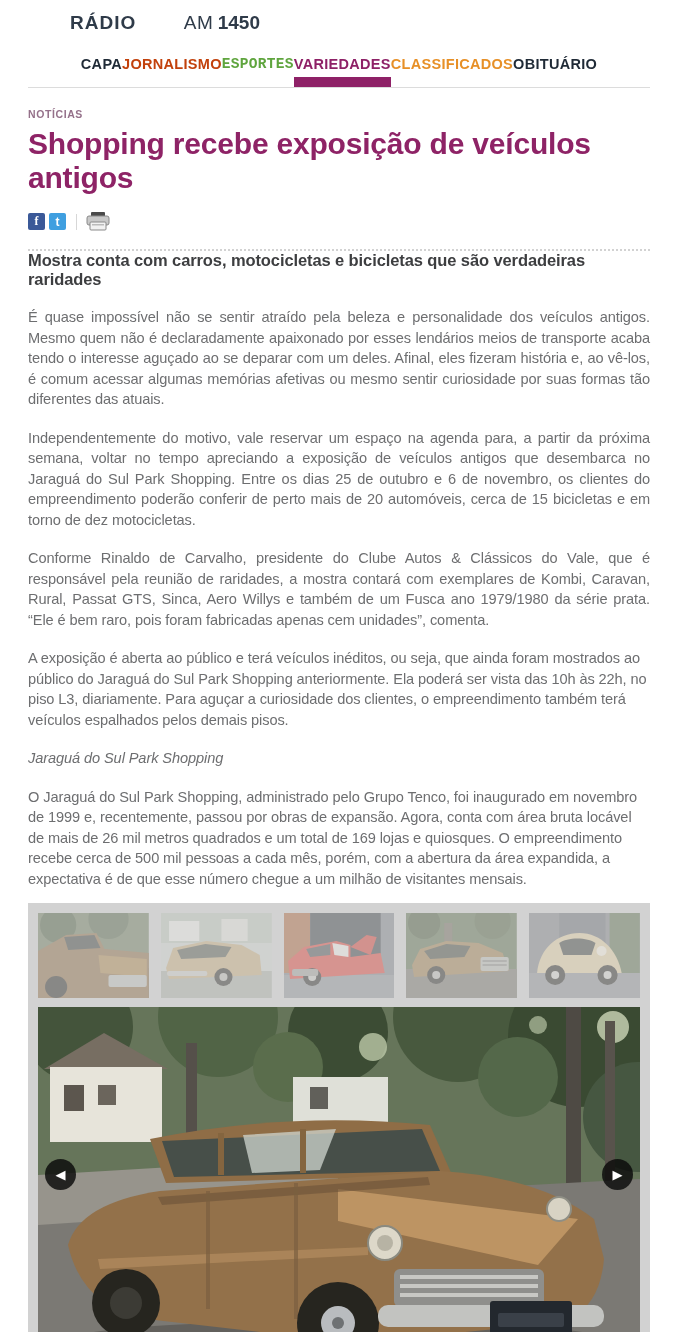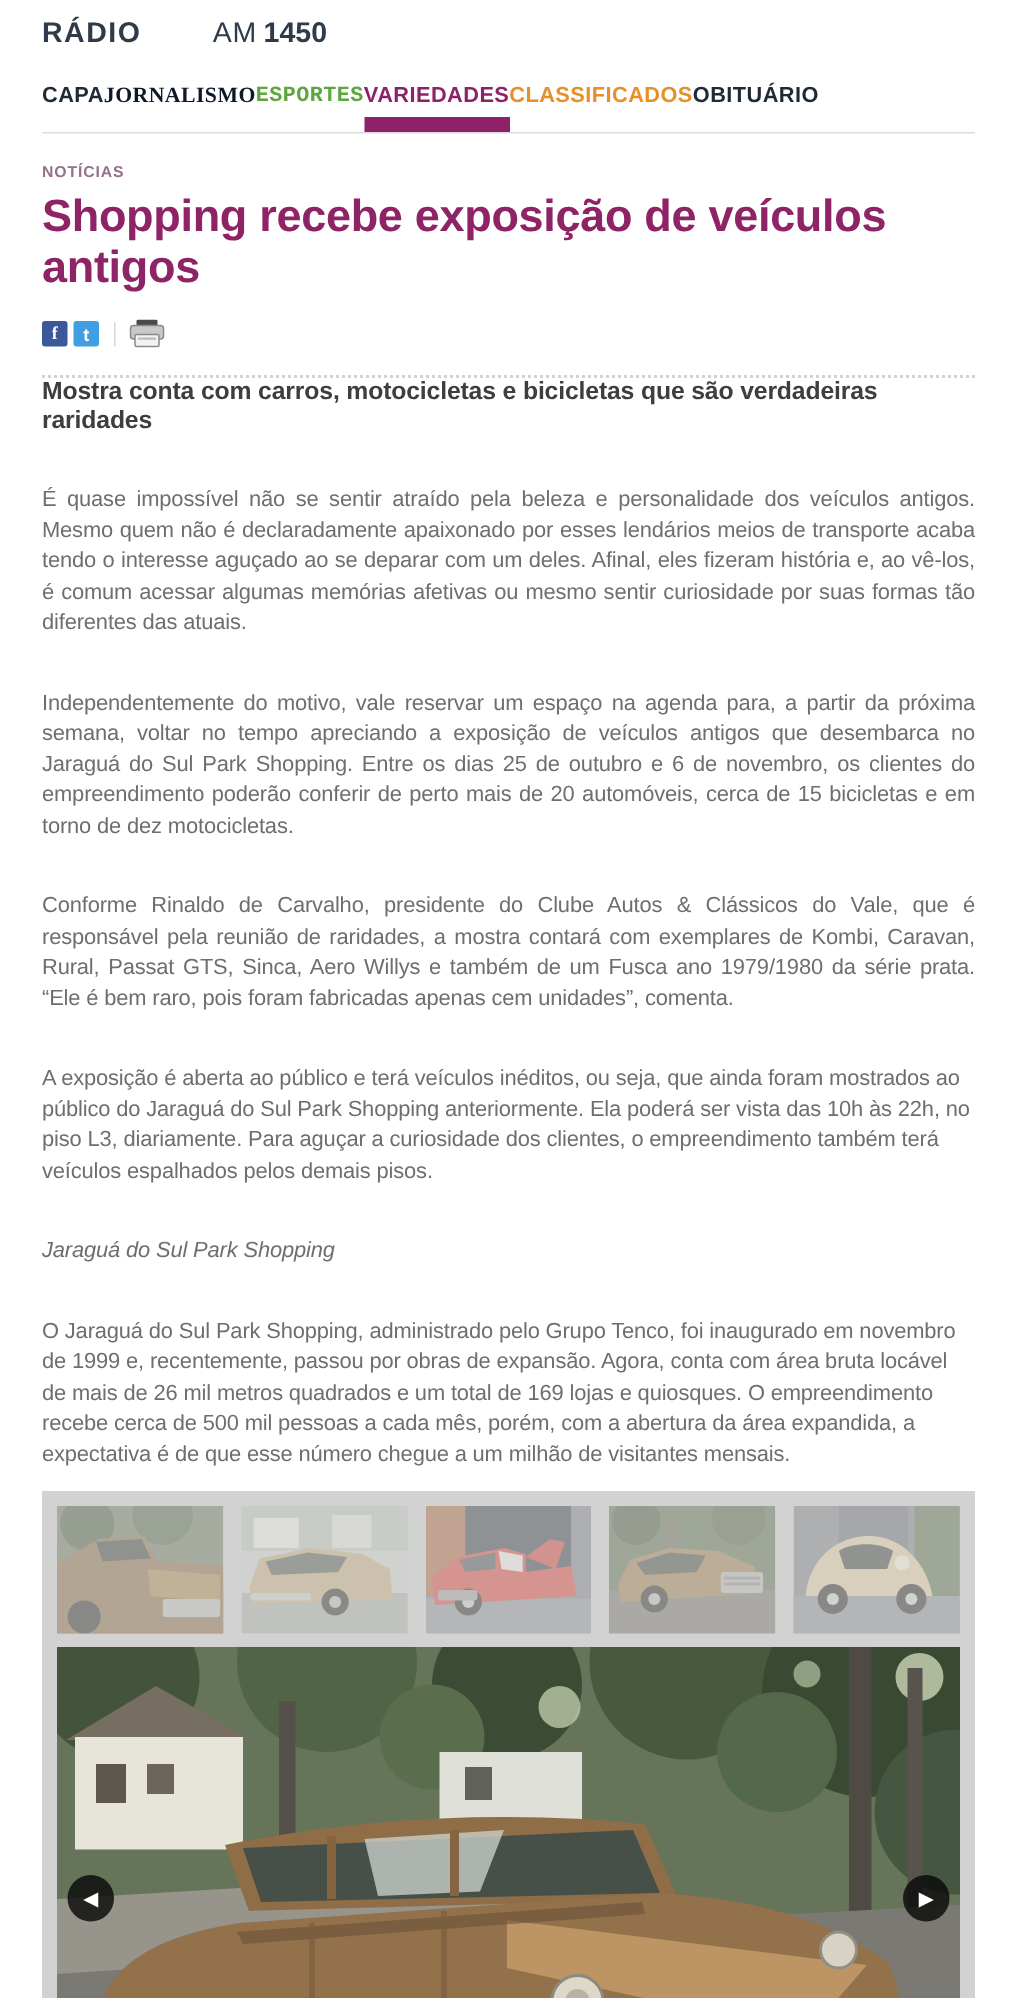--- a/index.html
+++ b/index.html
@@ -5,41 +5,41 @@
   * { margin:0; padding:0; box-sizing:border-box; }
   html,body { background:#ffffff; }
   body {
     width:678px; height:1332px; overflow:hidden;
     font-family:"Liberation Sans", sans-serif;
     -webkit-font-smoothing:antialiased;
   }
   .container { width:622px; margin:0 28px; }
 
   
-  .header { padding-top:12px; }
+  .header { padding-top:12px;margin-left:42px; }
   .logo { color:#2f3b49; width:190px; cursor:pointer; }
   .logo-top { display:flex; justify-content:space-between; align-items:baseline; }
   .logo-radio { font-size:19px; font-weight:bold; letter-spacing:1px; }
   .logo-am { font-size:19px; font-weight:normal; letter-spacing:0.5px; }
   .logo-freq { font-size:19px; font-weight:bold; }
   .logo-name { font-size:39px; font-weight:bold; letter-spacing:0.5px; line-height:40px; margin-left:3px; transform:scaleY d; }
 
   
   .nav {
     margin-top:22px;
-    display:flex; justify-content:flex-start;
+    display:flex; justify-content:center;
     border-bottom:1px solid #dcdcdc;
   }
   .nav-item {
     position:relative; display:inline-block;
     font-size:14.5px; font-weight:bold; letter-spacing:0.3px;
     padding-bottom:15px; cursor:pointer; white-space:nowrap;
   }
   .nav-capa, .nav-obituario { color:#1f2a36; }
-  .nav-jornalismo { color:#0f172a;font-family:Liberation Serif, serif; }
+  .nav-jornalismo { color:#c2410c; }
   .nav-esportes { color:#5fa53e;font-family:Liberation Mono, monospace; }
   .nav-variedades { color:#8e2167; }
   .nav-classificados { color:#e79027; }
   .nav-item.active::after {
     content:""; position:absolute; left:0; right:0; bottom:0; height:10px;
     background:#8e2167;
   }
 
   
   .category { margin-top:20px; font-size:10.5px; font-weight:bold; letter-spacing:0.6px; color:#95718a; }
@@ -59,21 +59,21 @@
   .share-fb { background:#3b5998; font-family:"Liberation Serif", serif; }
   .share-tw { background:#3f9fe0; }
   .share-sep { width:1px; height:16px; background:#d7d7d7; margin:0 9px 0 6px; }
   .share-print { cursor:pointer; display:flex; align-items:center; }
 
   .dotted-divider { margin-top:18px; border-top:2px dotted #d2d2d2; }
 
   .lead { margin-top:0; font-size:16.5px; font-weight:bold; color:#3d3e40; letter-spacing:-0.1px; }
 
   .body-copy p {
-    margin-top:33px; font-size:14.6px; line-height:20.5px; color:#6d6e70; letter-spacing:-0.1px;
+    margin-top:18px; font-size:14.6px; line-height:20.5px; color:#6d6e70; letter-spacing:-0.1px;
   }
   .body-copy p.just { text-align:justify; }
   .body-copy p.ital { font-style:italic; }
 
   
   .gallery { margin-top:14px; background:#d2d2d2; padding:10px 10px 8px 10px; }
   .thumbs { display:flex; gap:12px; }
   .thumb { position:relative; flex:1; height:85px; overflow:hidden; cursor:pointer; }
   .thumb svg { display:block; width:100%; height:100%; }
   .thumb::after { content:""; position:absolute; inset:0; background:rgba(214,214,214,0.55); }

